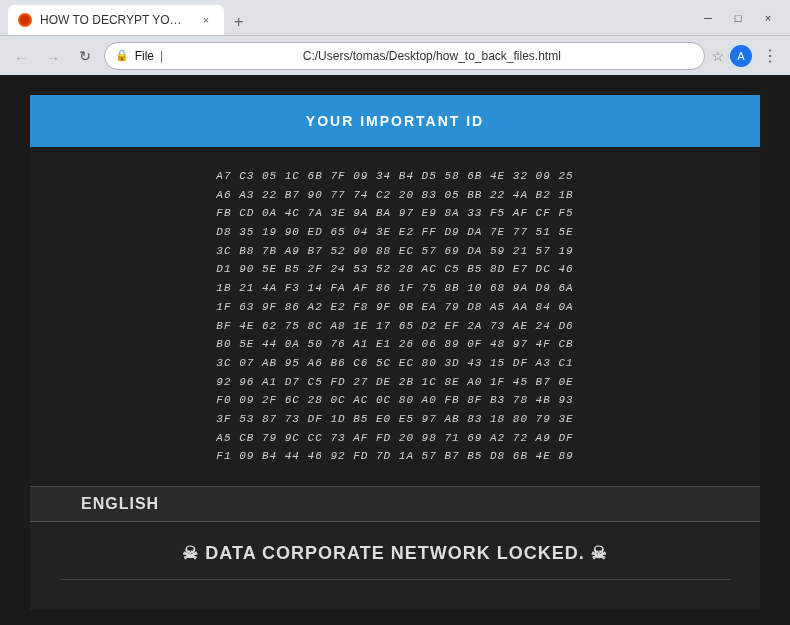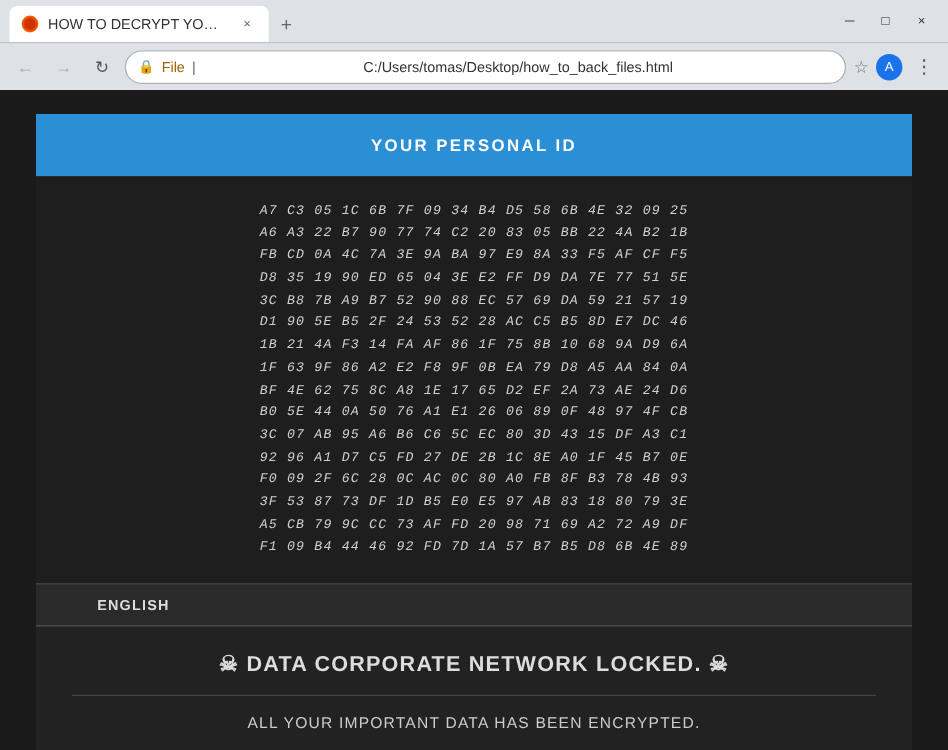--- a/index.html
+++ b/index.html
@@ -178,21 +178,21 @@
 
     
     .language-section {
       margin: 0 30px;
       background: #2a2a2a;
       padding: 8px 15px;
       border-top: 1px solid #444;
     }
     .language-label {
       color: #ddd;
-      font-size: 12px;
+      font-size: 16px;
       font-weight: bold;
       letter-spacing: 1px;
       padding-left: 36px;
     }
 
     
     .main-content {
       margin: 0 30px;
       background: #222;
       padding: 20px 30px;
@@ -243,35 +243,35 @@
       <div class="win-btn close">×</div>
     </div>
   </div>
 
   <div class="address-bar">
     <div class="nav-btn disabled">←</div>
     <div class="nav-btn disabled">→</div>
     <div class="nav-btn">↻</div>
     <div class="address-input-inner">
       <span class="lock-icon">🔒</span>
-      <span style="font-size:12px; color:#a16207;">File</span>
+      <span style="font-size:12px; color:#0f172a;">File</span>
       <span style="font-size:12px; color:#666;"> | </span>
       <span class="address-text">C:/Users/tomas/Desktop/how_to_back_files.html</span>
     </div>
     <span class="star-icon">☆</span>
     <div class="profile-icon">
       <span>A</span>
     </div>
     <span class="menu-icon">⋮</span>
   </div>
 
   <div class="page-content">
 
     <div class="personal-id-section">
-      <div class="personal-id-title">YOUR PERSONAL ID</div>
+      <div class="personal-id-title">YOUR IMPORTANT ID</div>
     </div>
 
     <div class="hex-area">
       <div class="hex-code">A7 C3 05 1C 6B 7F 09 34 B4 D5 58 6B 4E 32 09 25
 A6 A3 22 B7 90 77 74 C2 20 83 05 BB 22 4A B2 1B
 FB CD 0A 4C 7A 3E 9A BA 97 E9 8A 33 F5 AF CF F5
 D8 35 19 90 ED 65 04 3E E2 FF D9 DA 7E 77 51 5E
 3C B8 7B A9 B7 52 90 88 EC 57 69 DA 59 21 57 19
 D1 90 5E B5 2F 24 53 52 28 AC C5 B5 8D E7 DC 46
 1B 21 4A F3 14 FA AF 86 1F 75 8B 10 68 9A D9 6A
@@ -286,17 +286,16 @@
 F1 09 B4 44 46 92 FD 7D 1A 57 B7 B5 D8 6B 4E 89</div>
     </div>
 
     <div class="language-section">
       <span class="language-label">ENGLISH</span>
     </div>
 
     <div class="main-content">
       <div class="network-locked-title">☠ DATA CORPORATE NETWORK LOCKED. ☠</div>
       <hr class="divider">
-      <div class="encrypted-text">ALL YOUR IMPORTANT DATA HAS BEEN ENCRYPTED.</div>
     </div>
 
   </div>
 </div>
 
 </body></html>

